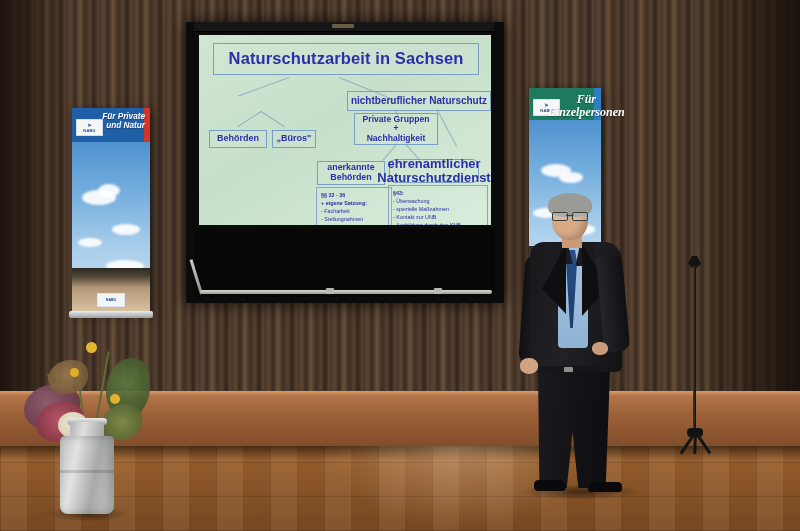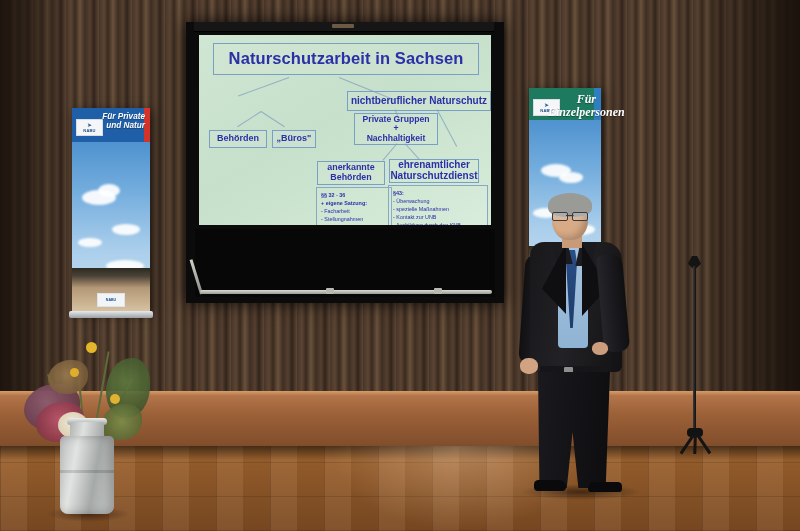--- a/index.html
+++ b/index.html
@@ -100,21 +100,21 @@
     left:14px;top:8px;width:264px;height:30px;font-size:16.5px;letter-spacing:.1px;
   }
   .b-beruf{left:12px;top:58px;width:100px;height:18px;font-size:9.6px;}
   .b-nicht{left:148px;top:56px;width:142px;height:18px;font-size:10px;}
   .b-behoerden{left:10px;top:95px;width:56px;height:16px;font-size:9px;}
   .b-buero{left:73px;top:95px;width:42px;height:16px;font-size:9px;}
   .b-private{
     left:155px;top:78px;width:82px;height:30px;font-size:8.6px;flex-direction:column;
   }
   .b-anerk{left:118px;top:126px;width:66px;height:22px;font-size:8.9px;flex-direction:column;}
-  .b-ehren{left:190px;top:124px;width:88px;height:22px;font-size:10px;flex-direction:column;}
+  .b-ehren{left:190px;top:124px;width:88px;height:22px;font-size:13px;flex-direction:column;border-radius:7px;}
   .dbox{
     position:absolute;border:1px solid #8aa6c0;color:#2b2fa8;
     font-size:5.4px;line-height:1.5;padding:3px 4px;text-align:left;
     background:rgba(255,255,255,.05);
   }
   .d-left{left:117px;top:152px;width:66px;height:36px;}
   .d-right{left:189px;top:150px;width:90px;height:38px;}
   .dbox b{font-weight:bold;}
   .connector{position:absolute;background:#8aa6c0;height:1px;transform-origin:left center;opacity:.85;}
 

